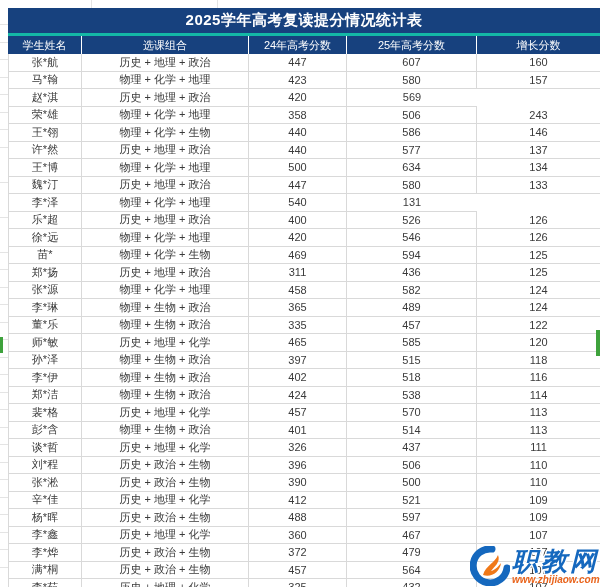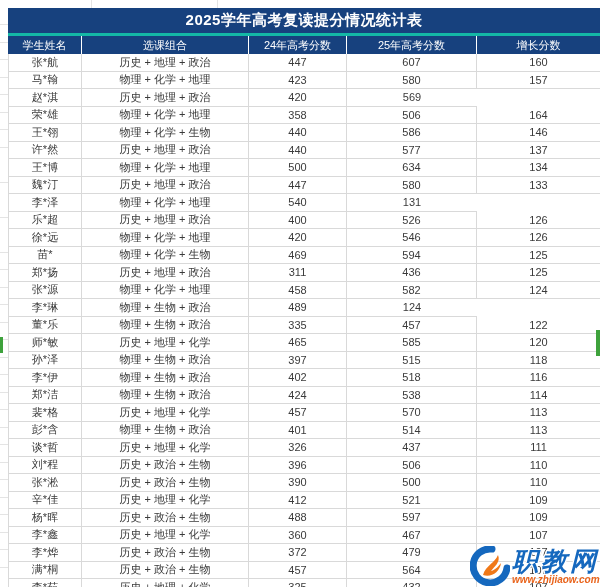--- a/index.html
+++ b/index.html
@@ -90,21 +90,21 @@
       <div class="cell">赵*淇</div>
       <div class="cell">历史 + 地理 + 政治</div>
       <div class="cell">420</div>
       <div class="cell">569</div>
     </div>
         <div class="grid-row data-row">
       <div class="cell">荣*雄</div>
       <div class="cell">物理 + 化学 + 地理</div>
       <div class="cell">358</div>
       <div class="cell">506</div>
-      <div class="cell">164</div>
+      <div class="cell">243</div>
     </div>
         <div class="grid-row data-row">
       <div class="cell">王*翎</div>
       <div class="cell">物理 + 化学 + 生物</div>
       <div class="cell">440</div>
       <div class="cell">586</div>
       <div class="cell">146</div>
     </div>
         <div class="grid-row data-row">
       <div class="cell">许*然</div>
@@ -164,20 +164,21 @@
         <div class="grid-row data-row">
       <div class="cell">张*源</div>
       <div class="cell">物理 + 化学 + 地理</div>
       <div class="cell">458</div>
       <div class="cell">582</div>
       <div class="cell">124</div>
     </div>
         <div class="grid-row data-row">
       <div class="cell">李*琳</div>
       <div class="cell">物理 + 生物 + 政治</div>
+      <div class="cell">365</div>
       <div class="cell">489</div>
       <div class="cell">124</div>
     </div>
         <div class="grid-row data-row">
       <div class="cell">董*乐</div>
       <div class="cell">物理 + 生物 + 政治</div>
       <div class="cell">335</div>
       <div class="cell">457</div>
       <div class="cell">122</div>
     </div>

